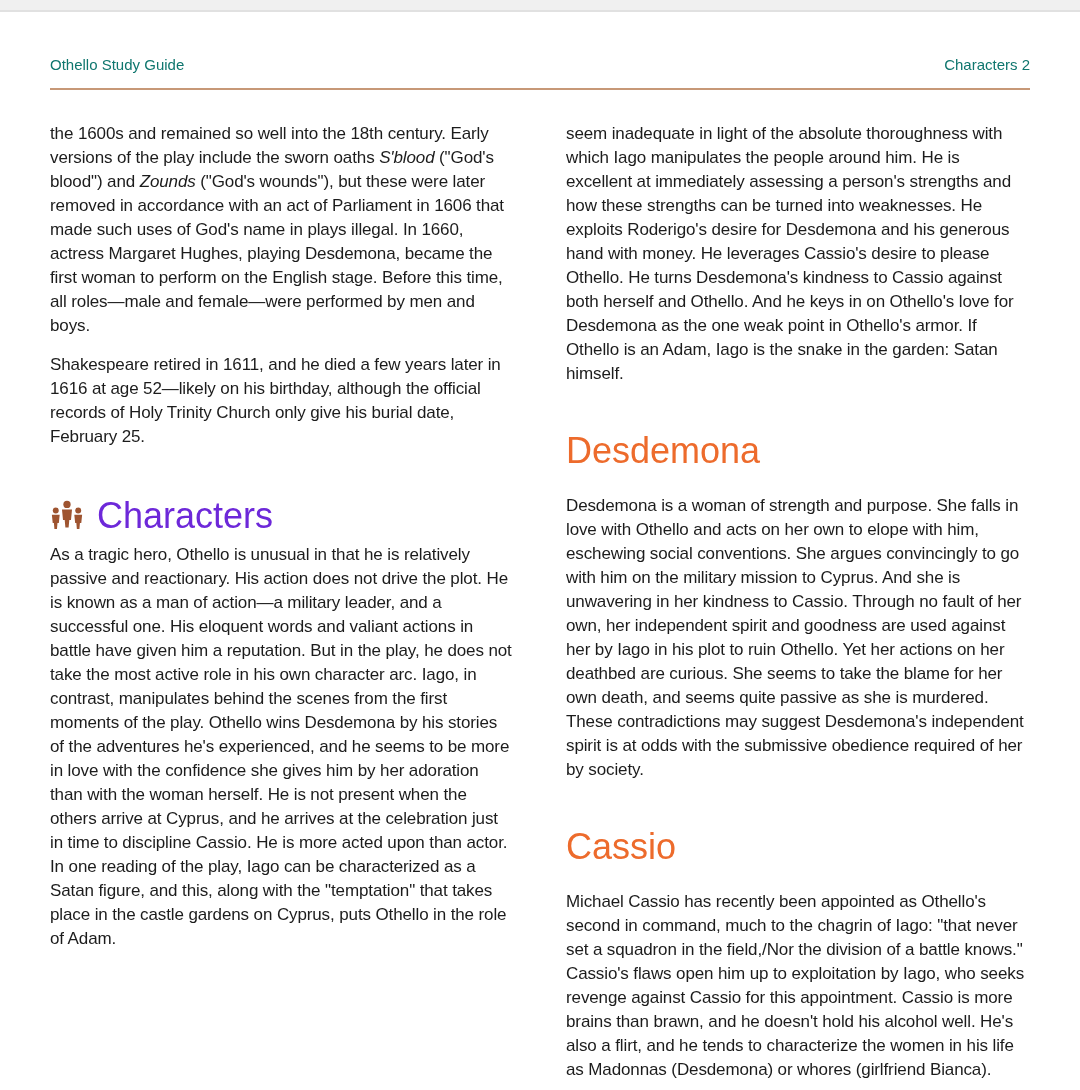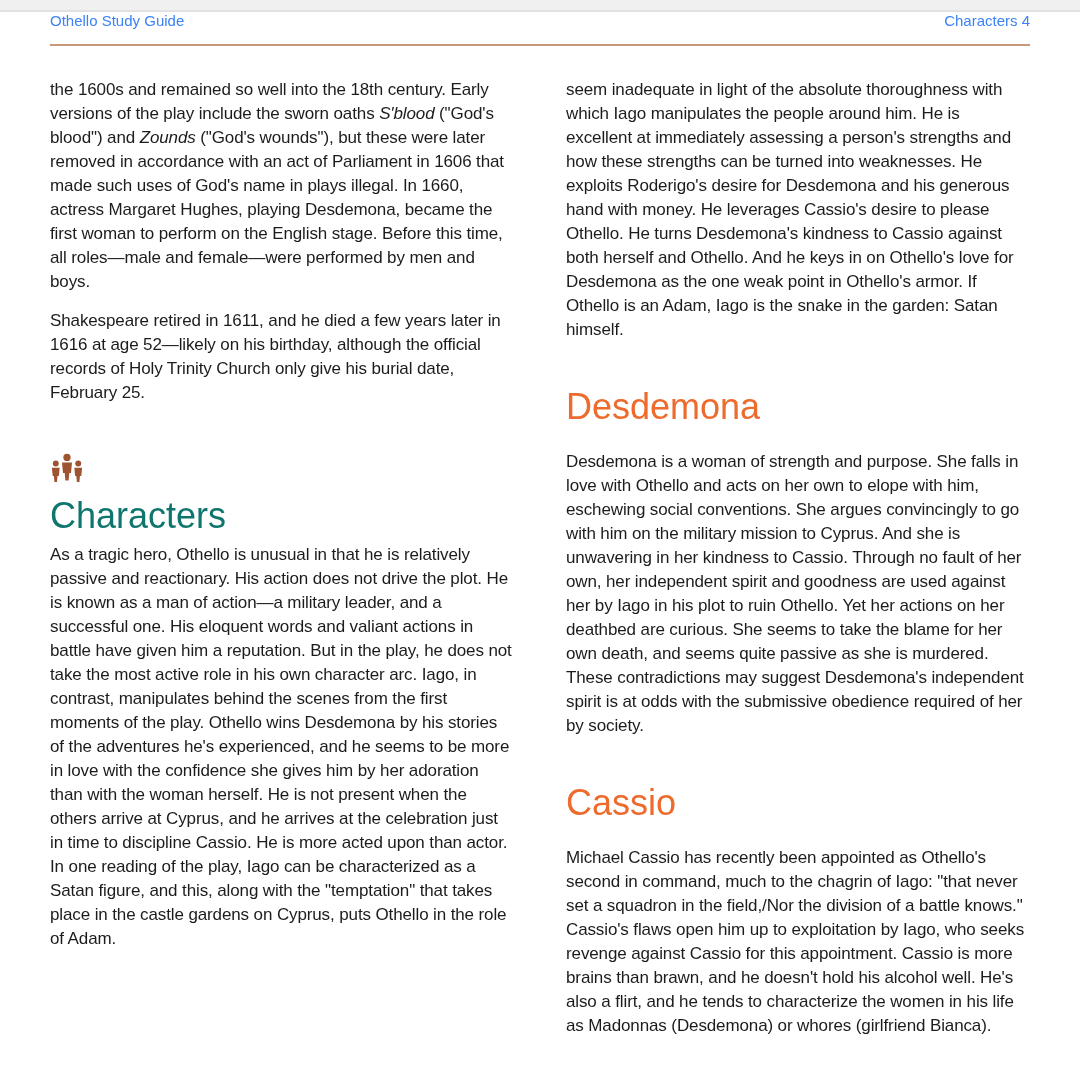--- a/index.html
+++ b/index.html
@@ -4,50 +4,50 @@
 <style>
   html,body{margin:0;padding:0;}
   body{
     width:1080px;height:1090px;overflow:hidden;background:#ffffff;
     font-family:"Liberation Sans", sans-serif;color:#1c1c1c;
   }
   .viewer-top-bar{height:10px;background:#f0f0f0;border-bottom:2px solid #e1e1e1;}
   .page{padding:0 50px;box-sizing:border-box;width:1080px;}
   .page-header{
     display:flex;justify-content:space-between;align-items:center;
-    font-size:15px;color:#3b82f6;
+    margin-top:44px;font-size:15px;color:#0f766e;
   }
   .header-rule{border:none;border-top:2px solid #c79877;margin:15px 0 0 0;}
   .text-columns{display:flex;gap:52px;margin-top:32px;}
   .col{width:464px;flex:0 0 464px;}
   .col p{
     font-size:17px;line-height:24px;margin:0 0 15px 0;
     letter-spacing:-0.12px;color:#1c1c1c;
   }
   .col p em{font-style:italic;}
   .col h1{
-    font-size:36px;font-weight:400;color:#0f766e;
-    margin:48px 0 8px 0;display:flex;gap:13px;line-height:1.05;flex-direction:column;
+    font-size:36px;font-weight:400;color:#6d28d9;
+    margin:48px 0 8px 0;display:flex;align-items:center;gap:13px;line-height:1.05;
   }
   .col h2{
     font-size:36px;font-weight:400;color:#ed6b2c;
     margin:46px 0 24px 0;line-height:1.05;
   }
   .h1-icon{display:inline-flex;align-items:center;}
   .h1-icon svg{display:block;}
 </style>
 </head>
 <body>
 
 <div class="viewer-top-bar"></div>
 
 <div class="page">
   <div class="page-header">
     <span>Othello Study Guide</span>
-    <span>Characters 4</span>
+    <span>Characters 2</span>
   </div>
   <hr class="header-rule">
 
   <div class="text-columns">
     <div class="col">
         <p><span>the 1600s and remained so well into the 18th century. Early versions of the play include the sworn oaths </span><em>S'blood</em><span> ("God's blood") and </span><em>Zounds</em><span> ("God's wounds"), but these were later removed in accordance with an act of Parliament in 1606 that made such uses of God's name in plays illegal. In 1660, actress Margaret Hughes, playing Desdemona, became the first woman to perform on the English stage. Before this time, all roles—male and female—were performed by men and boys.</span></p>
         <p><span>Shakespeare retired in 1611, and he died a few years later in 1616 at age 52—likely on his birthday, although the official records of Holy Trinity Church only give his burial date, February 25.</span></p>
         <h1>
           <span class="h1-icon">
             <svg viewBox="0 0 40 36" width="34" height="31" aria-hidden="true">

